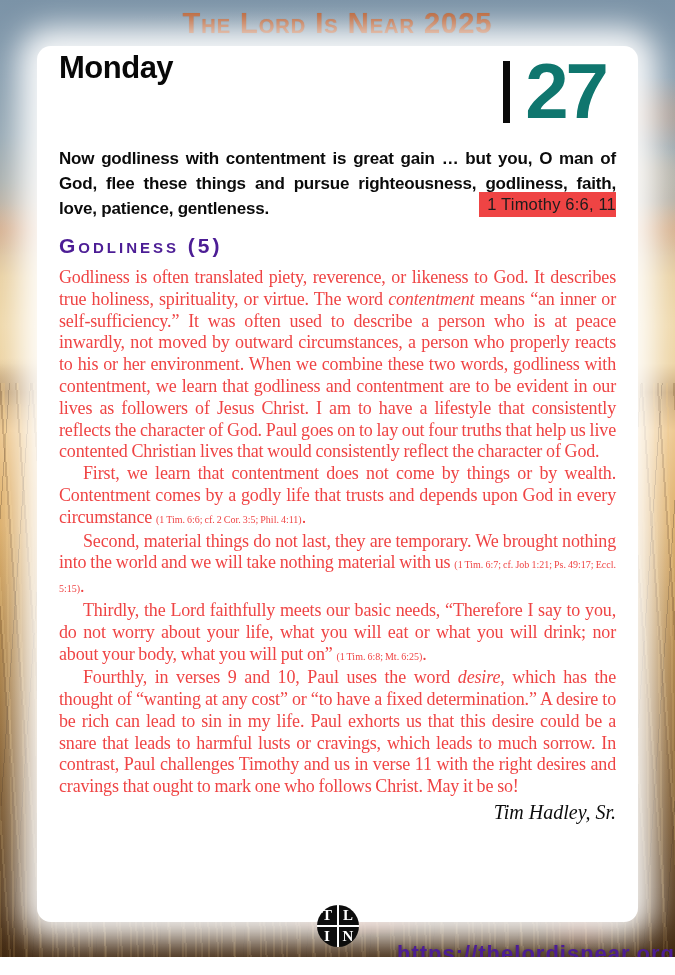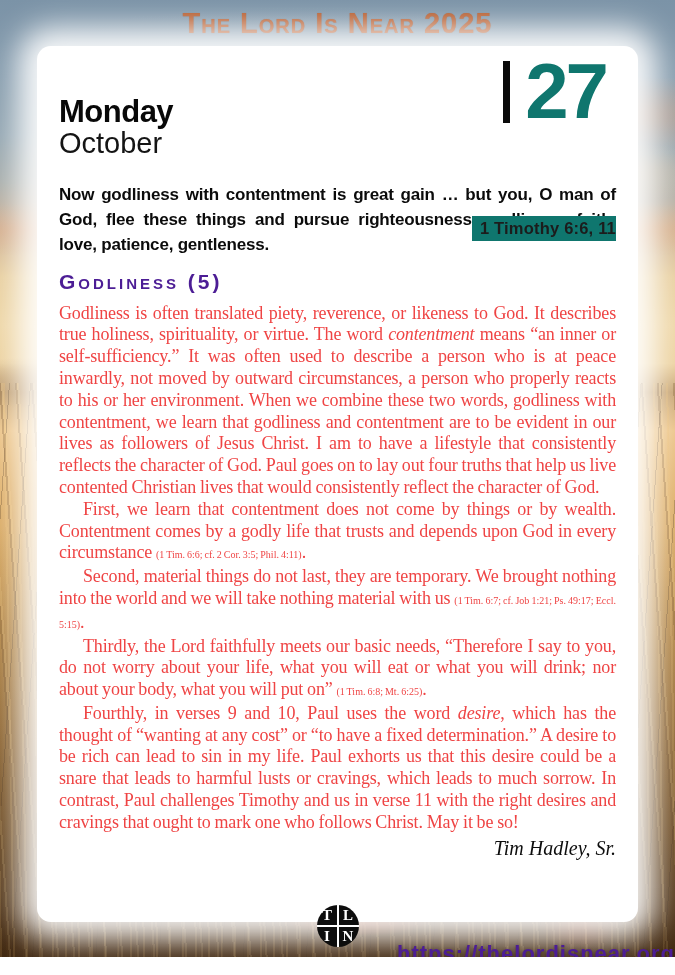--- a/index.html
+++ b/index.html
@@ -51,35 +51,35 @@
   }
   
   .card{
     position:absolute; left:37px; right:37px; top:46px; bottom:35px;
     background:#ffffff; border-radius:14px;
     box-shadow:0 0 30px 18px rgba(255,255,255,0.93);
     padding:6px 22px 0 22px; box-sizing:border-box;
     color:#0c0c0c; overflow:hidden;
   }
   .date-row{display:flex; justify-content:space-between; align-items:flex-start;}
-  .day-name{font-weight:900; font-size:31px; line-height:1.04; letter-spacing:-0.5px; color:#080808;margin-top:44px;}
+  .day-name{font-weight:900; font-size:31px; line-height:1.04; letter-spacing:-0.5px; color:#080808;}
   .month-name{font-weight:400; font-size:29px; line-height:1.08; color:#141414;}
   .date-right{display:flex; align-items:center; margin-top:8px; margin-right:10px;}
   .date-bar{width:7px; height:62px; background:#0a0a0a; margin-right:15px;}
   .day-number{font-weight:900; font-size:78px; line-height:0.82; letter-spacing:-3px; color:#0f766e;}
   
   .verse{
     position:relative; margin:22px 0 0 0;
     font-weight:700; font-size:17px; line-height:25px;
     letter-spacing:-0.2px; text-align:justify; color:#0b0b0b;
   }
   .verse-ref{
-    position:absolute; right:0; bottom:16px;
-    font-weight:700; font-size:16.5px; letter-spacing:0.2px; color:#1c1c1c;
-    background:#0f766e; padding-left:8px;
+    position:absolute; right:0; bottom:4px;
+    font-weight:400; font-size:16.5px; letter-spacing:0.2px; color:#1c1c1c;
+    background:#ef4444; padding-left:8px;
   }
   
   .heading{
     margin:13px 0 9px 0; text-align:left;
     font-weight:700; font-size:21px; font-variant:small-caps;
     letter-spacing:3px; color:#4c1d95;
   }
   
   .body{font-family:"Liberation Serif", serif;}
   .body p{
@@ -124,21 +124,20 @@
   <div class="bg-stalks"></div>
   <div class="bg-shade"></div>
 
   <div class="masthead" style="color: rgb(180, 89, 42);">The Lord Is Near 2025</div>
 
   <div class="card">
 
     <div class="date-row">
       <div>
         <div class="day-name">Monday</div>
-        <div class="month-name">October</div>
       </div>
       <div class="date-right">
         <div class="date-bar"></div>
         <div class="day-number">27</div>
       </div>
     </div>
 
     <p class="verse">
       <span>Now godliness with contentment is great gain … but you, O man of God, flee these things and pursue righteousness, godliness, faith, love, patience, gentleness.</span>
       <span class="verse-ref">1 Timothy 6:6, 11</span>

